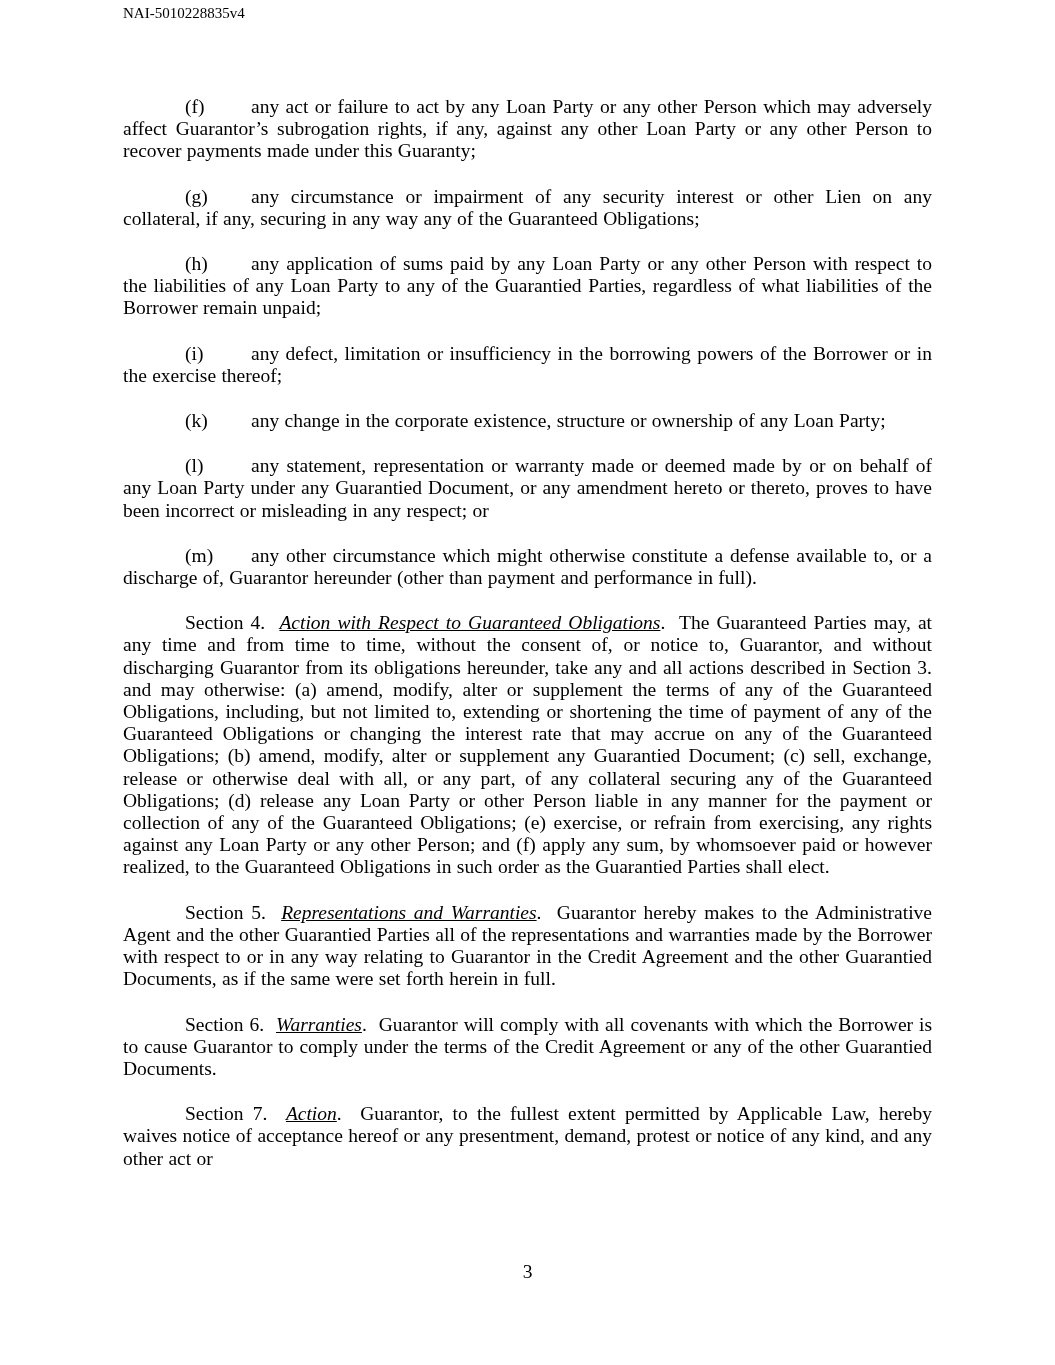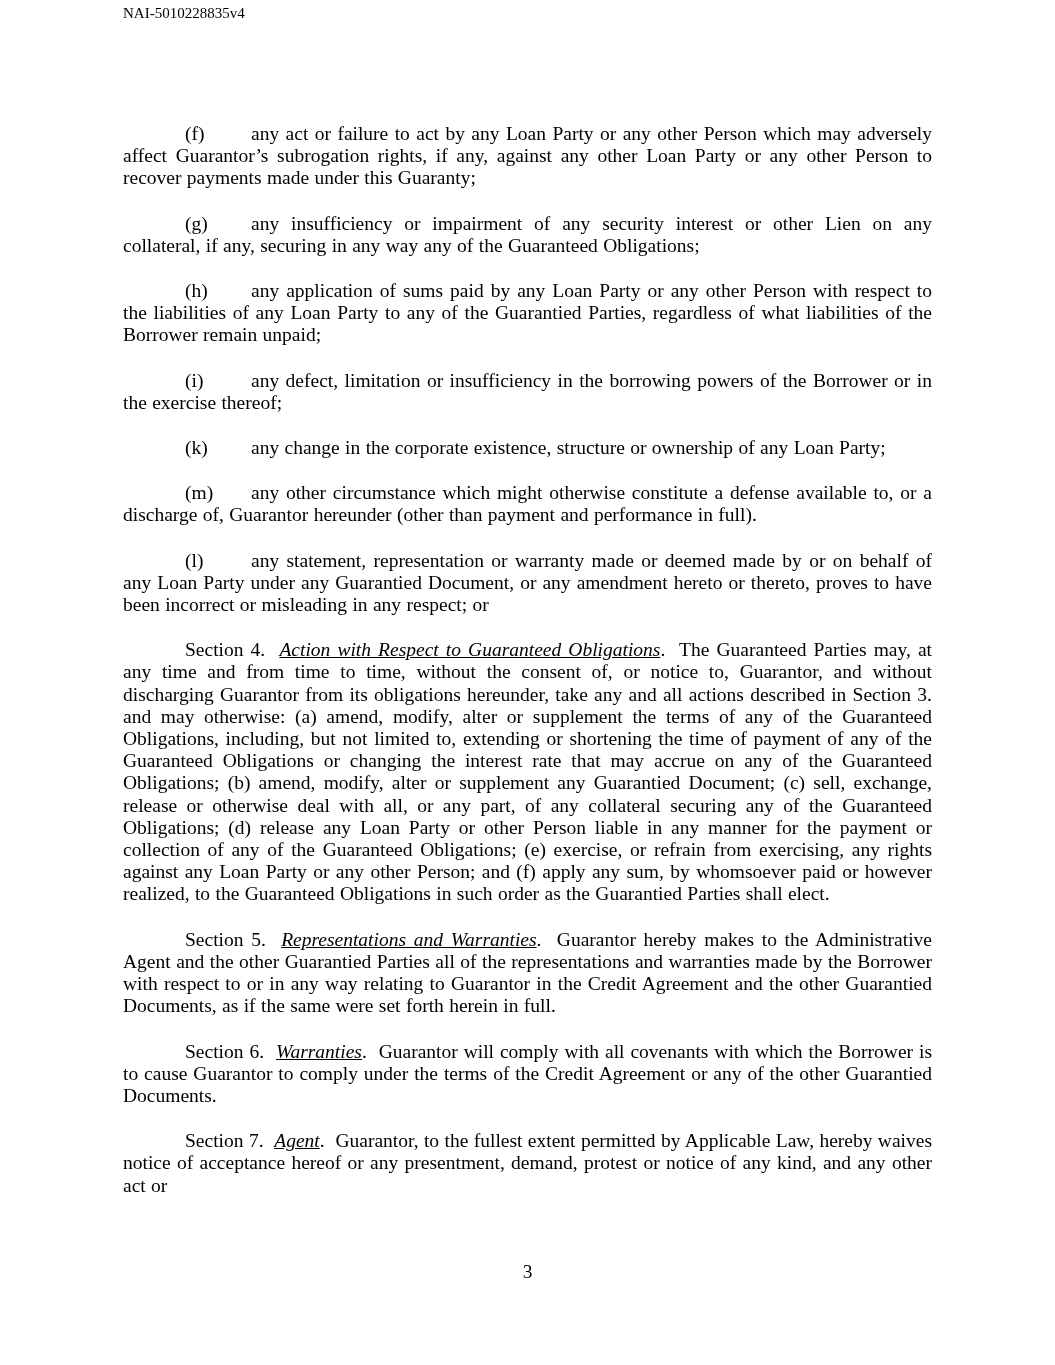--- a/index.html
+++ b/index.html
@@ -17,21 +17,21 @@
     background: #ffffff;
     padding: 5px 123px 16px 123px;
     overflow: hidden;
   }
   .doc-header {
     font-size: 15px;
     line-height: 17px;
     text-align: left;
   }
   .body-content {
-    margin-top: 101px;
+    margin-top: 74px;
   }
   p.para {
     font-size: 19.5px;
     line-height: 22.2px;
     text-align: justify;
     text-indent: 62px;
     margin: 0 0 23px 0;
     word-spacing: 0.5px;
   }
   .tab-label {
@@ -52,25 +52,25 @@
     font-size: 19.5px;
   }
 </style>
 </head>
 <body>
 
 <div class="page">
   <div class="doc-header">NAI-5010228835v4</div>
   <div class="body-content">
       <p class="para"><span class="tab-label">(f)</span><span>any act or failure to act by any Loan Party or any other Person which may adversely affect Guarantor’s subrogation rights, if any, against any other Loan Party or any other Person to recover payments made under this Guaranty;</span></p>
-      <p class="para"><span class="tab-label">(g)</span><span>any insufficiency or impairment of any security interest or other Lien on any collateral, if any, securing in any way any of the Guaranteed Obligations;</span></p>
+      <p class="para"><span class="tab-label">(g)</span><span>any circumstance or impairment of any security interest or other Lien on any collateral, if any, securing in any way any of the Guaranteed Obligations;</span></p>
       <p class="para"><span class="tab-label">(h)</span><span>any application of sums paid by any Loan Party or any other Person with respect to the liabilities of any Loan Party to any of the Guarantied Parties, regardless of what liabilities of the Borrower remain unpaid;</span></p>
       <p class="para"><span class="tab-label">(i)</span><span>any defect, limitation or insufficiency in the borrowing powers of the Borrower or in the exercise thereof;</span></p>
       <p class="para"><span class="tab-label">(k)</span><span>any change in the corporate existence, structure or ownership of any Loan Party;</span></p>
+      <p class="para"><span class="tab-label">(l)</span><span>any statement, representation or warranty made or deemed made by or on behalf of any Loan Party under any Guarantied Document, or any amendment hereto or thereto, proves to have been incorrect or misleading in any respect; or</span></p>
       <p class="para"><span class="tab-label">(m)</span><span>any other circumstance which might otherwise constitute a defense available to, or a discharge of, Guarantor hereunder (other than payment and performance in full).</span></p>
-      <p class="para"><span class="tab-label">(l)</span><span>any statement, representation or warranty made or deemed made by or on behalf of any Loan Party under any Guarantied Document, or any amendment hereto or thereto, proves to have been incorrect or misleading in any respect; or</span></p>
       <p class="para"><span>Section 4.&nbsp; </span><span class="underline">Action with Respect to Guaranteed Obligations</span><span>.&nbsp; The Guaranteed Parties may, at any time and from time to time, without the consent of, or notice to, Guarantor, and without discharging Guarantor from its obligations hereunder, take any and all actions described in Section 3. and may otherwise: (a) amend, modify, alter or supplement the terms of any of the Guaranteed Obligations, including, but not limited to, extending or shortening the time of payment of any of the Guaranteed Obligations or changing the interest rate that may accrue on any of the Guaranteed Obligations; (b) amend, modify, alter or supplement any Guarantied Document; (c) sell, exchange, release or otherwise deal with all, or any part, of any collateral securing any of the Guaranteed Obligations; (d) release any Loan Party or other Person liable in any manner for the payment or collection of any of the Guaranteed Obligations; (e) exercise, or refrain from exercising, any rights against any Loan Party or any other Person; and (f) apply any sum, by whomsoever paid or however realized, to the Guaranteed Obligations in such order as the Guarantied Parties shall elect.</span></p>
       <p class="para"><span>Section 5.&nbsp; </span><span class="underline">Representations and Warranties</span><span>.&nbsp; Guarantor hereby makes to the Administrative Agent and the other Guarantied Parties all of the representations and warranties made by the Borrower with respect to or in any way relating to Guarantor in the Credit Agreement and the other Guarantied Documents, as if the same were set forth herein in full.</span></p>
       <p class="para"><span>Section 6.&nbsp; </span><span class="underline">Warranties</span><span>.&nbsp; Guarantor will comply with all covenants with which the Borrower is to cause Guarantor to comply under the terms of the Credit Agreement or any of the other Guarantied Documents.</span></p>
-      <p class="para"><span>Section 7.&nbsp; </span><span class="underline">Agent</span><span>.&nbsp; Guarantor, to the fullest extent permitted by Applicable Law, hereby waives notice of acceptance hereof or any presentment, demand, protest or notice of any kind, and any other act or</span></p>
+      <p class="para"><span>Section 7.&nbsp; </span><span class="underline">Action</span><span>.&nbsp; Guarantor, to the fullest extent permitted by Applicable Law, hereby waives notice of acceptance hereof or any presentment, demand, protest or notice of any kind, and any other act or</span></p>
     </div>
   <div class="page-number">3</div>
 </div>
 
 </body></html>

